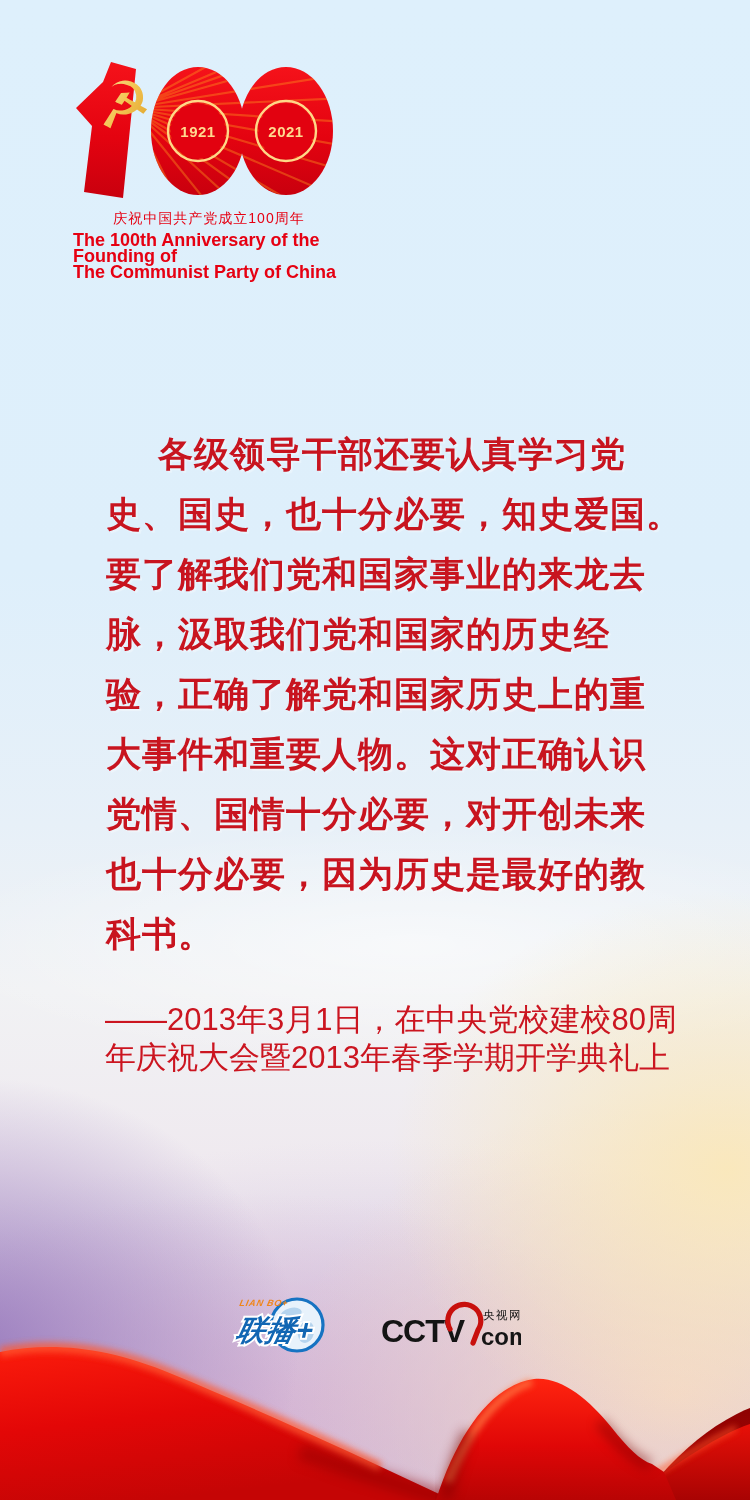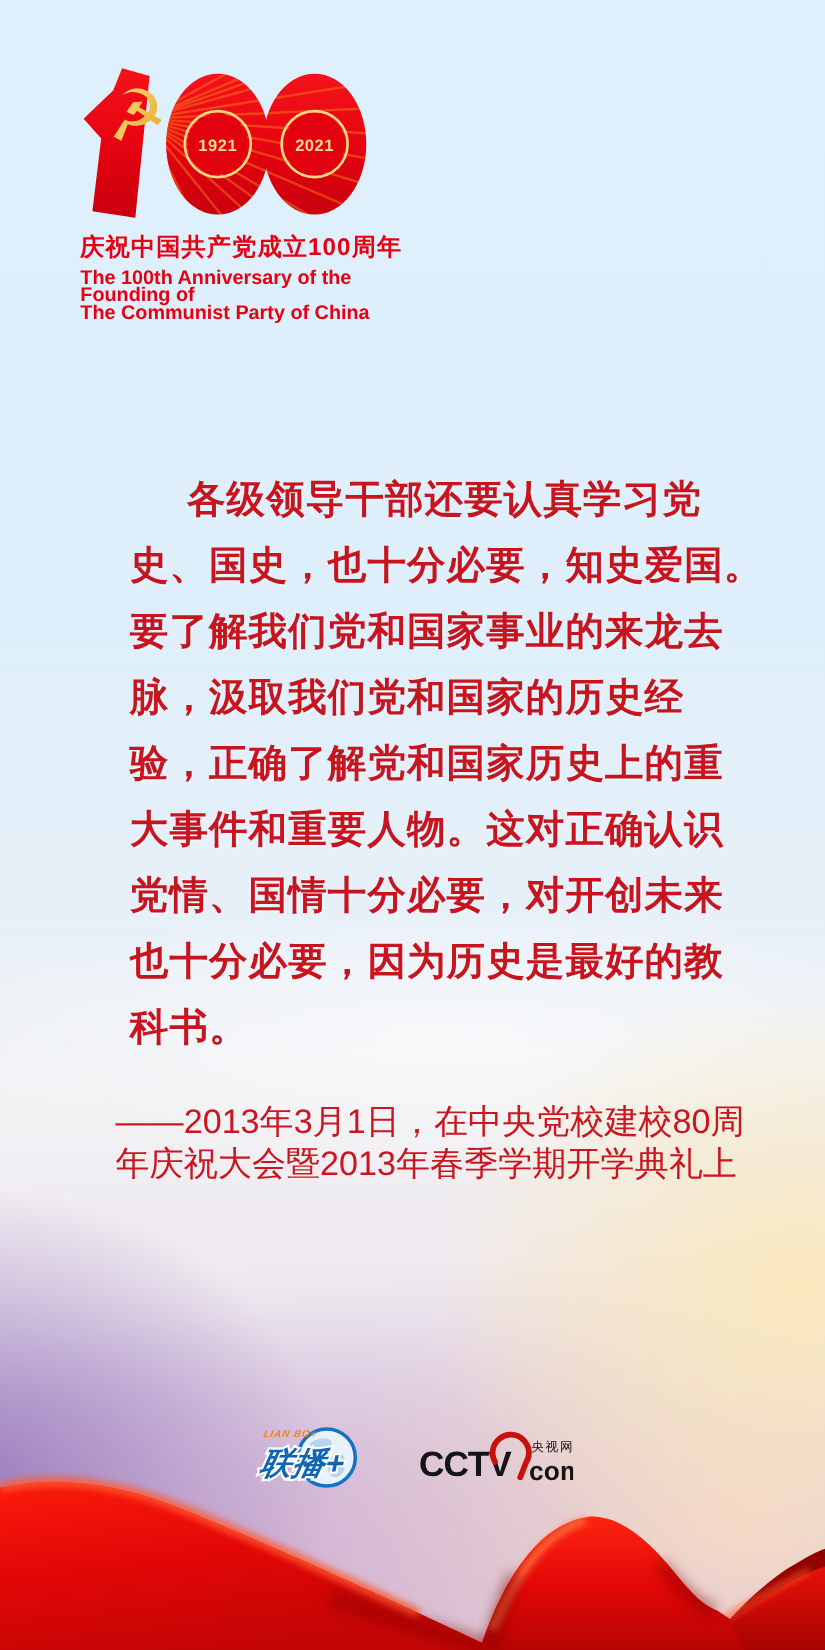--- a/index.html
+++ b/index.html
@@ -17,30 +17,30 @@
       radial-gradient(ellipse 620px 310px at 34% 94%, rgba(214,176,208,0.75) 0%, rgba(214,176,208,0) 70%),
       radial-gradient(ellipse 900px 520px at 50% 102%, rgba(203,186,220,0.85) 0%, rgba(203,186,220,0) 75%),
       radial-gradient(ellipse 700px 170px at 55% 63%, rgba(255,255,255,0.55) 0%, rgba(255,255,255,0) 70%),
       linear-gradient(180deg,#def0fc 0%,#deeffb 38%,#e7f0f8 55%,#f1f2f4 66%,#efe9ef 78%,#ded3e6 92%,#cfc2de 100%);
   }
   
   .brand-block{position:absolute;left:73px;top:60px;width:272px;}
   .logo100{display:block;width:272px;height:142px;}
   .title-cn{
     margin-top:8px;
-    font-size:22px;font-weight:700;color:#e60012;
+    font-size:14px;font-weight:400;color:#e60012;
     letter-spacing:1px;white-space:nowrap;text-align:center;
   }
   .title-en{
     margin-top:4px;
     font-size:18px;font-weight:700;color:#e60012;
     line-height:16px;text-align:left;
   }
   
-  .quote-block{position:absolute;left:118px;top:424px;width:560px;}
+  .quote-block{position:absolute;left:106px;top:424px;width:560px;}
   .quote-line{
     height:60px;line-height:60px;
     font-size:35px;font-weight:700;letter-spacing:1px;
     color:#c8141f;white-space:nowrap;
     text-shadow:2px 2px 1px rgba(255,255,255,0.35);
   }
   .quote-line.indent{padding-left:52px;}
   .attribution{position:absolute;left:105px;top:1001px;width:560px;}
   .attr-line{
     line-height:38px;font-size:31px;font-weight:400;

